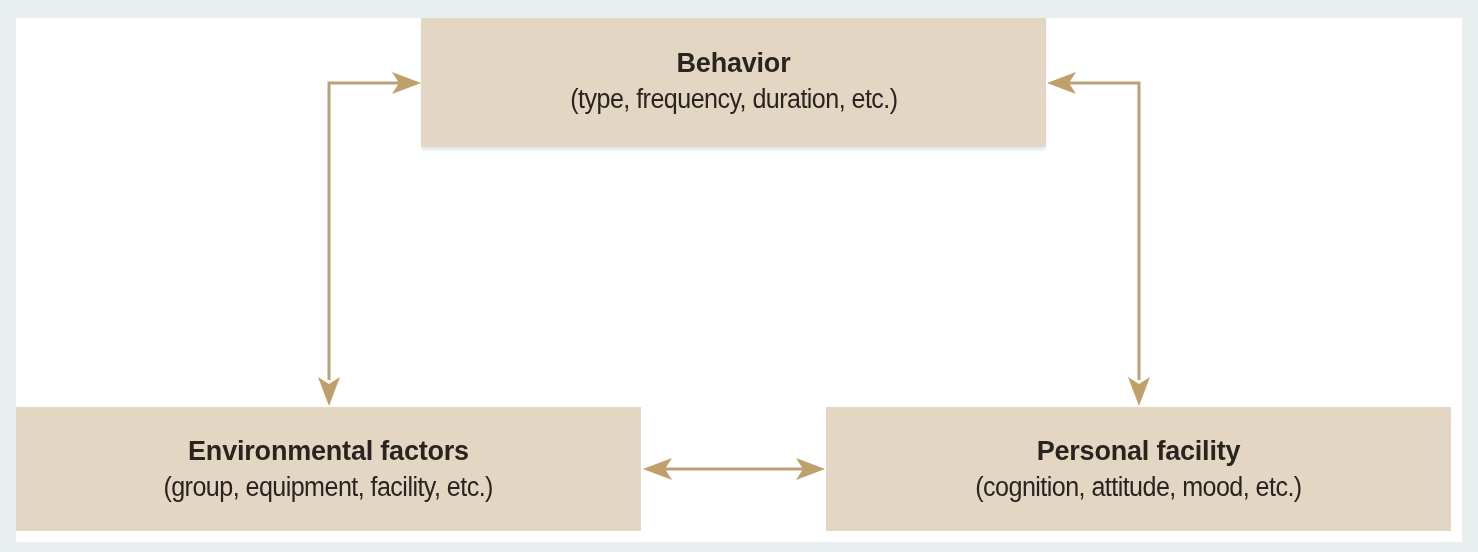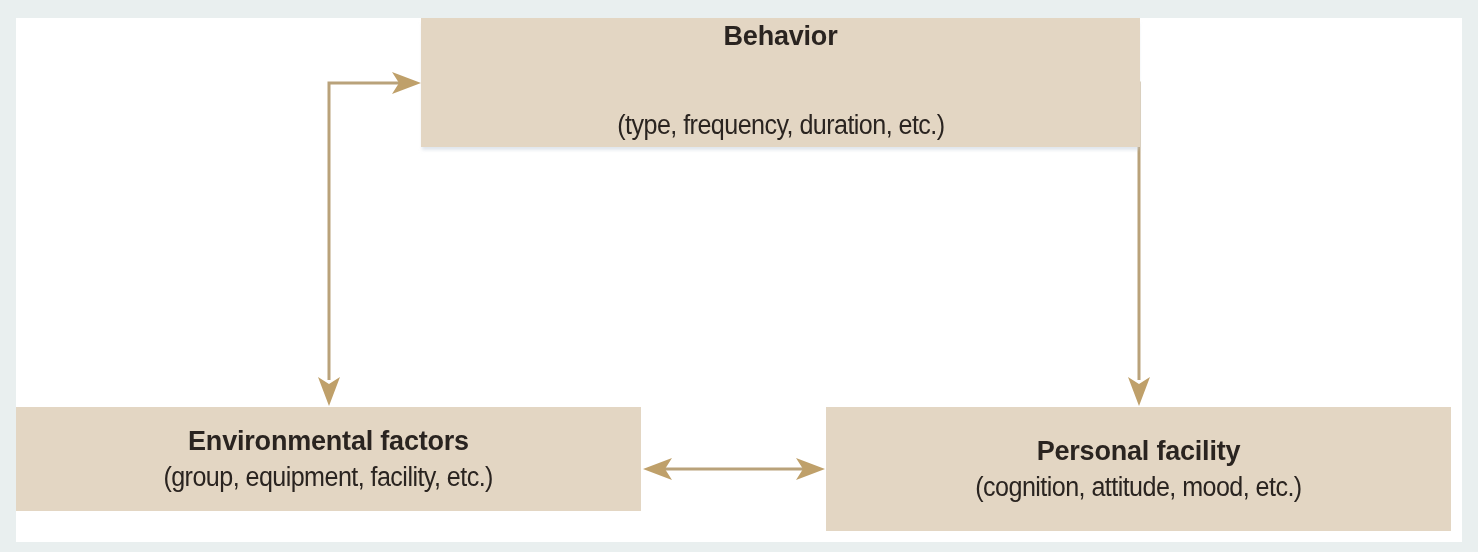--- a/index.html
+++ b/index.html
@@ -42,31 +42,30 @@
     .box .subtitle {
       font-weight: normal;
       font-size: 27px;
       line-height: 36px;
       letter-spacing: -0.6px;
       transform: scaleX(0.93);
     }
     #box-behavior {
       left: 421px;
       top: 18px;
-      width: 719px;
+      width: 625px;
       height: 129px;
       padding-bottom: 4px;
       box-sizing: border-box;
-      justify-content: space-between;
     }
     #box-environment {
       left: 16px;
       top: 407px;
       width: 625px;
-      height: 104px;
+      height: 124px;
       box-shadow: none;
     }
     #box-personal {
       left: 826px;
       top: 407px;
       width: 625px;
       height: 124px;
       box-shadow: none;
     }
     svg.connectors {

